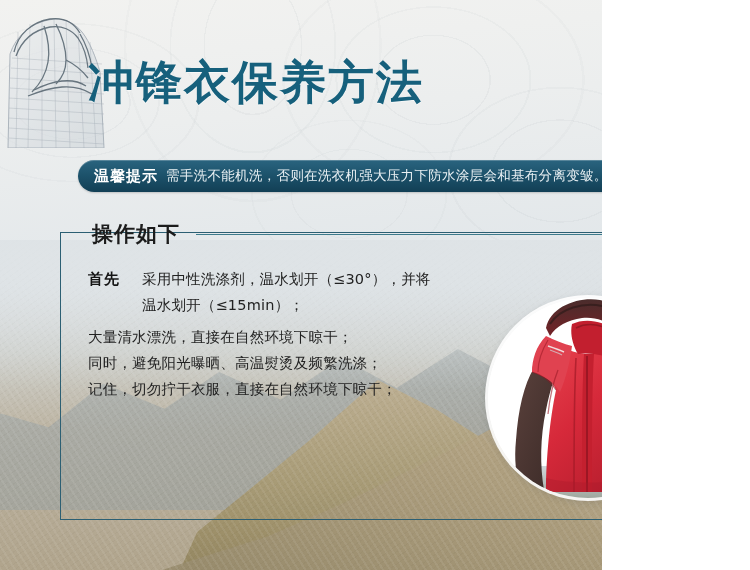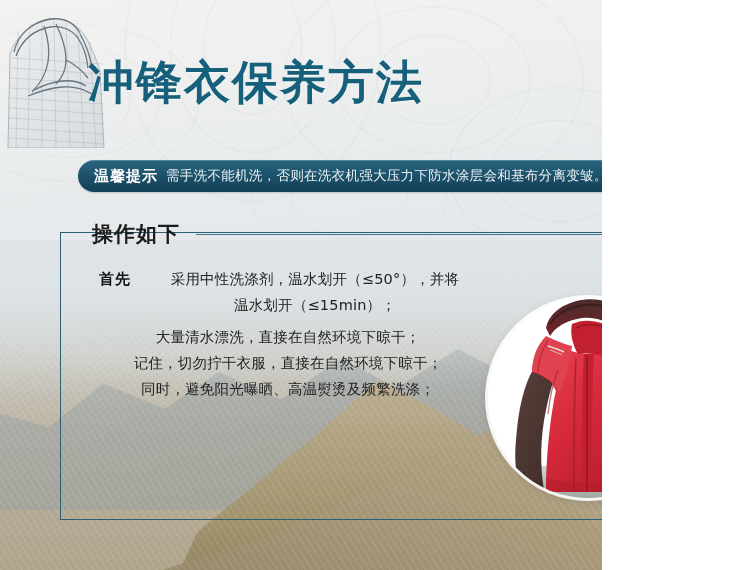--- a/index.html
+++ b/index.html
@@ -127,21 +127,21 @@
     font-size:21px;font-weight:bold;color:#1c1c1c;letter-spacing:1px;
     font-family:"DejaVu Sans","Liberation Sans",sans-serif;
     white-space:nowrap;padding-right:16px;
   }
   .op-rule{flex:1;height:1px;background:#3d7b8c;}
 
   
   .steps{
     position:absolute;left:88px;top:266px;width:400px;
   }
-  .step{display:flex;margin-bottom:6px;text-align:center;}
+  .step{display:flex;margin-bottom:6px;}
   .step-label{
     width:54px;flex:0 0 54px;
     font-size:15px;font-weight:bold;color:#151515;letter-spacing:1px;
     font-family:"DejaVu Sans","Liberation Sans",sans-serif;
     line-height:26px;white-space:nowrap;
   }
   .step-lines{flex:1;}
   .step-line{
     font-size:14.5px;color:#222222;line-height:26px;letter-spacing:.2px;
     font-family:"DejaVu Sans","Liberation Sans",sans-serif;
@@ -213,29 +213,29 @@
 
   <div class="op-head">
     <span class="op-title">操作如下</span>
     <span class="op-rule"></span>
   </div>
 
   <div class="steps" id="steps-container">
       <div class="step">
         <div class="step-label">首先</div>
         <div class="step-lines">
-          <div class="step-line">采用中性洗涤剂，温水划开（≤50°），并将</div>
+          <div class="step-line">采用中性洗涤剂，温水划开（≤30°），并将</div>
           <div class="step-line">温水划开（≤15min）；</div>
         </div>
       </div>
       <div class="step">
         <div class="step-lines">
           <div class="step-line">大量清水漂洗，直接在自然环境下晾干；</div>
+          <div class="step-line">同时，避免阳光曝晒、高温熨烫及频繁洗涤；</div>
           <div class="step-line">记住，切勿拧干衣服，直接在自然环境下晾干；</div>
-          <div class="step-line">同时，避免阳光曝晒、高温熨烫及频繁洗涤；</div>
         </div>
       </div>
     </div>
 
   <div class="product">
     <svg class="jacket" viewBox="0 0 200 200">
       <defs>
         <linearGradient id="gred" x1="0.15" y1="0" x2="0.9" y2="1">
           <stop offset="0" stop-color="#e8randomf"></stop>
           <stop offset="0" stop-color="#e8444f"></stop>

